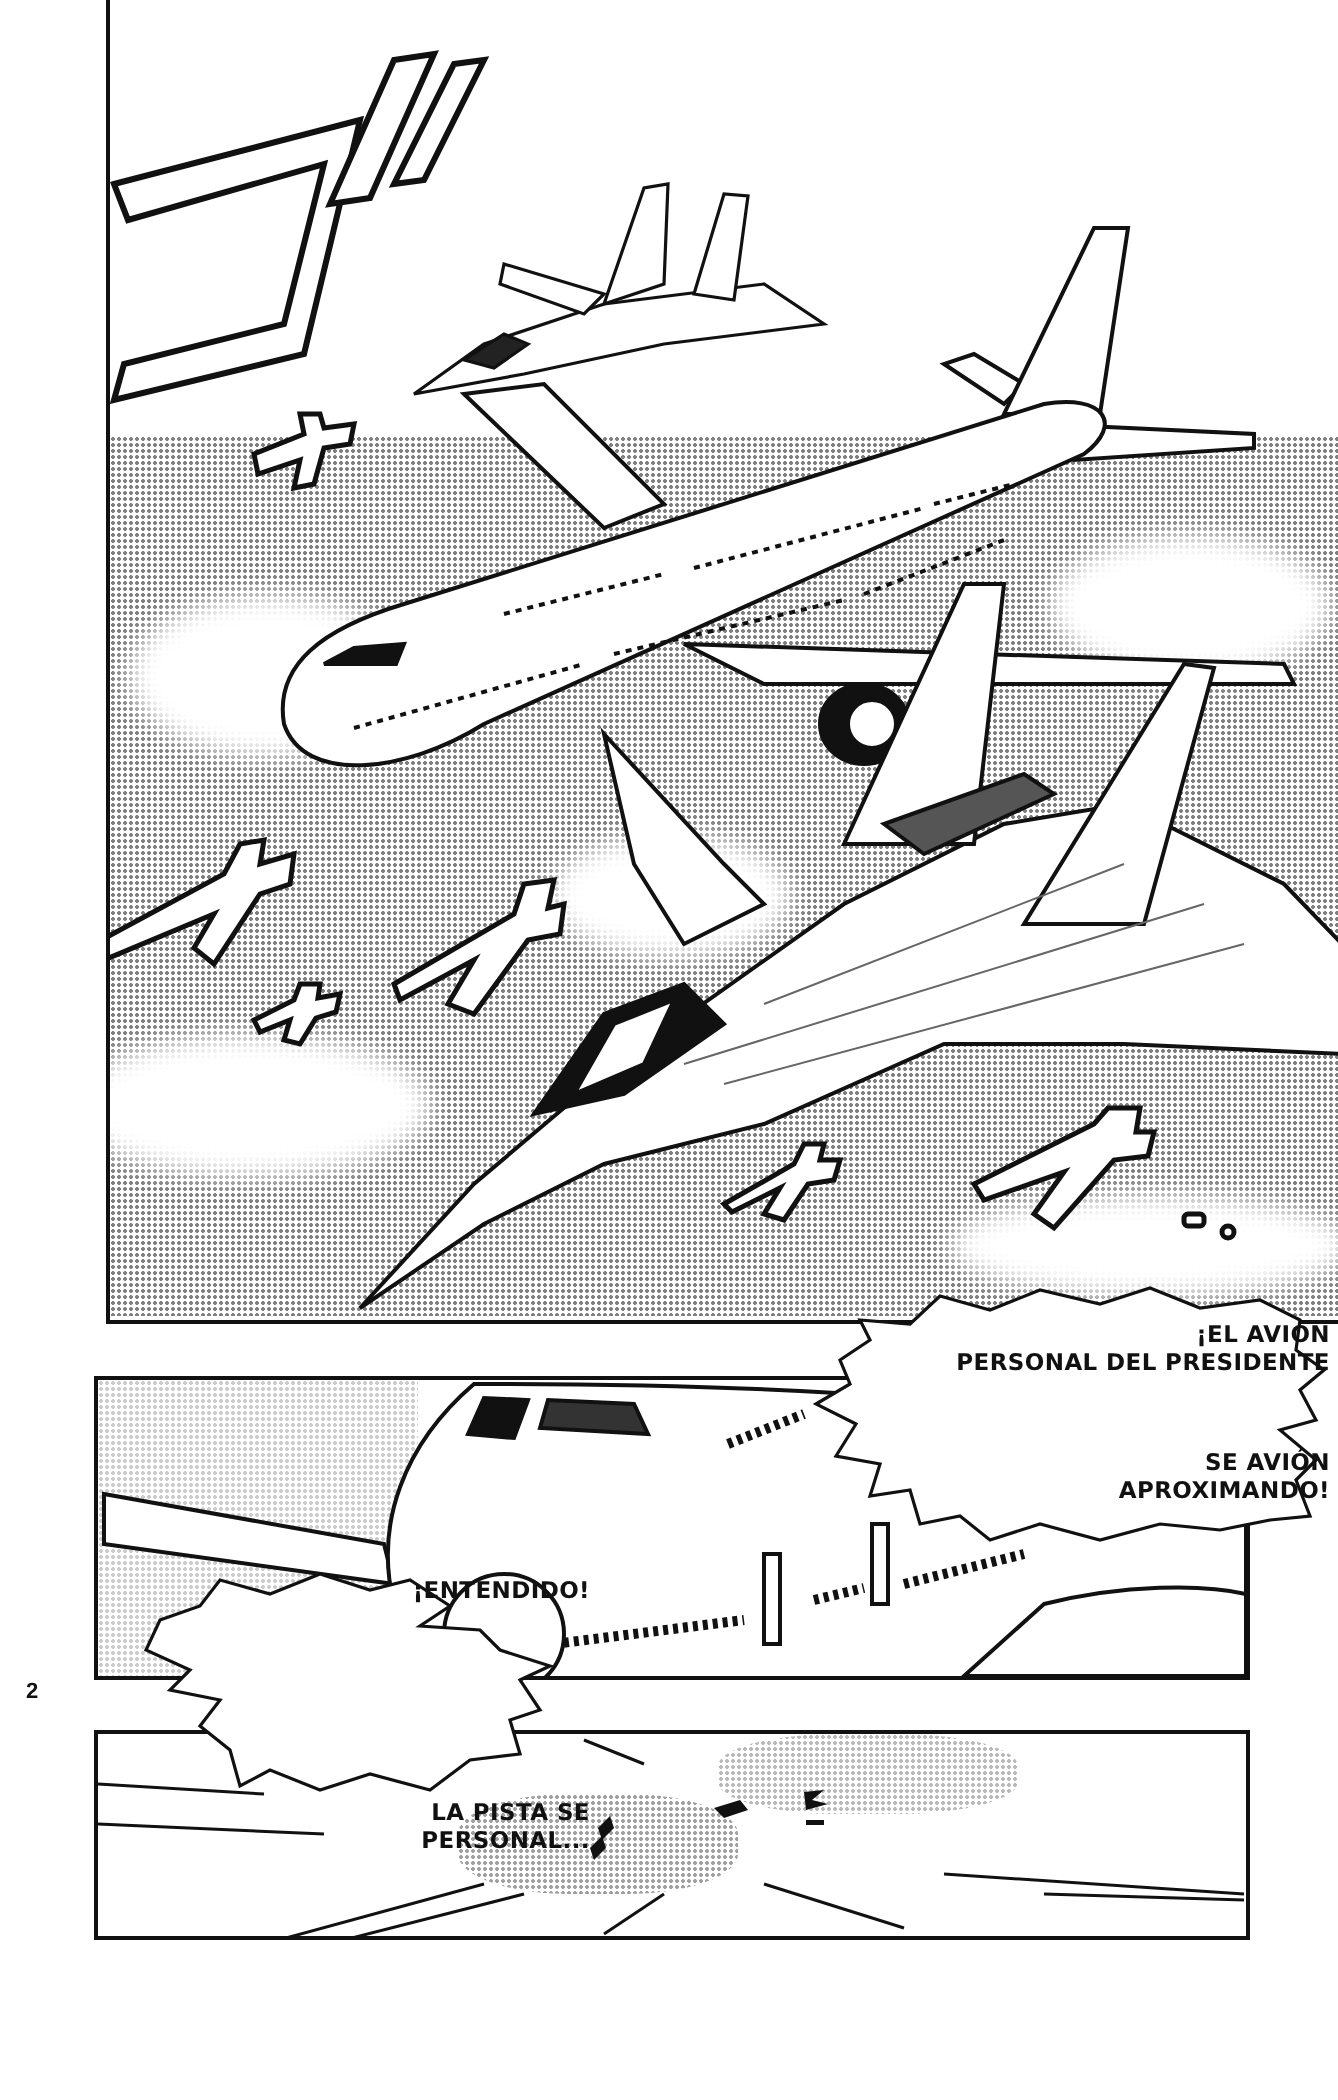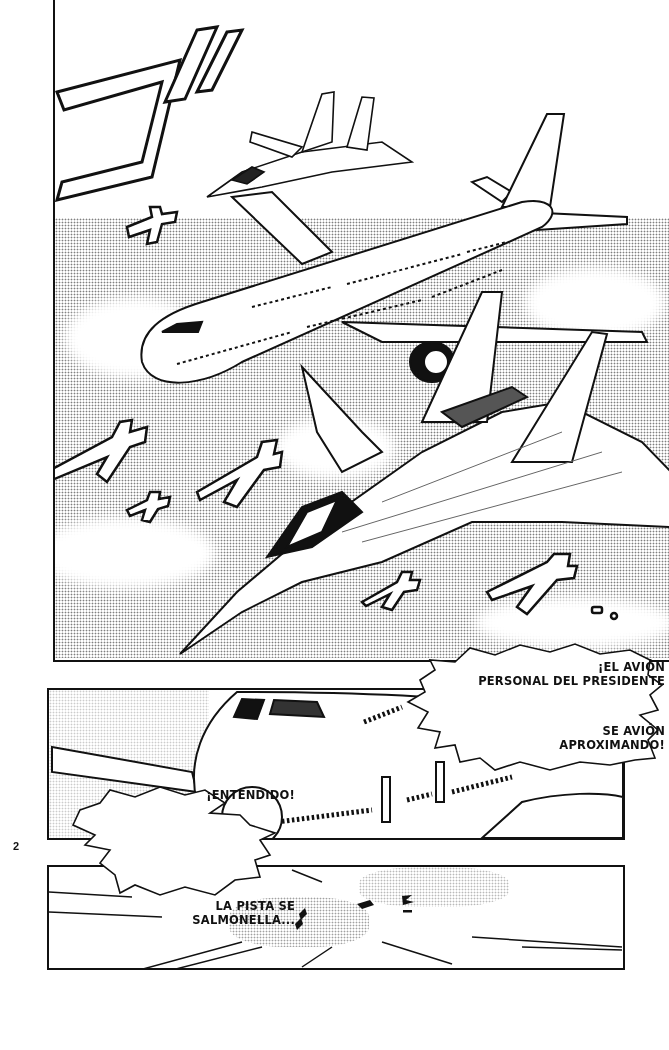--- a/index.html
+++ b/index.html
@@ -164,17 +164,17 @@
 
 <div class="bubble" style="left:65px;top:785px;width:230px;height:115px;">
   <svg viewBox="0 0 230 115">
     <path d="M15,25 L35,18 L45,5 L70,12 L95,2 L120,10 L140,5 L160,18 L145,28 L175,30 L185,40 L210,48 L195,55 L205,70 L190,75 L195,92 L170,95 L150,110 L120,102 L95,110 L70,100 L55,108 L50,90 L35,78 L45,65 L20,60 L30,50 L8,40 Z" fill="#fff" stroke="#111" stroke-width="1.6"></path>
   </svg>
   <div class="bubble-text" style="top:3px;left:-20px;">
     <div>¡ENTENDIDO!</div>
   </div>
   <div class="bubble-text" style="top:66px;left:10px;margin-top:48px;">
     <div>LA PISTA SE</div>
-    <div>SALMONELLA...</div>
+    <div>PERSONAL...</div>
   </div>
 </div>
 
 <div class="page-number">2</div>
 
 </body></html>

